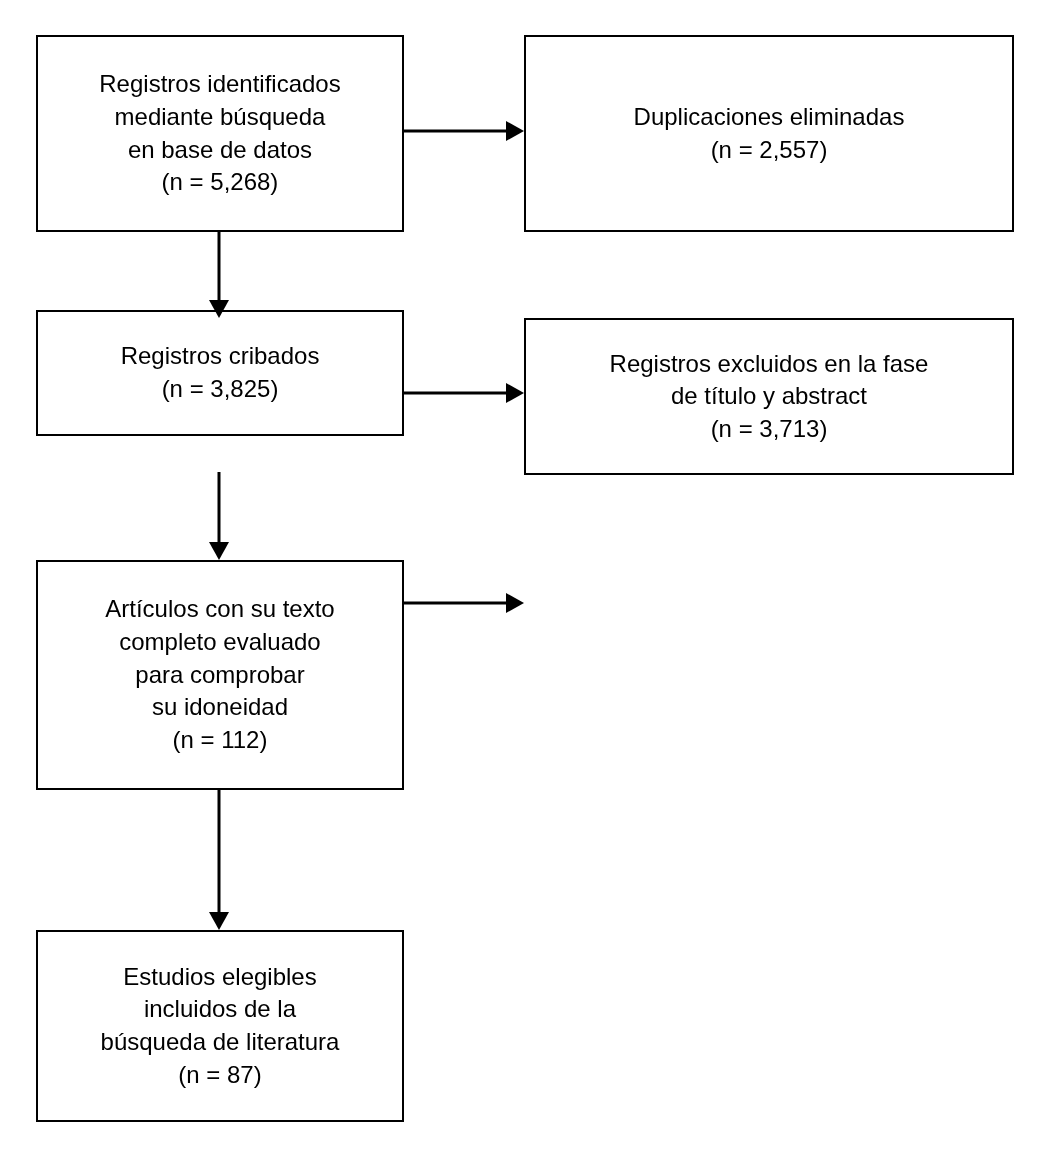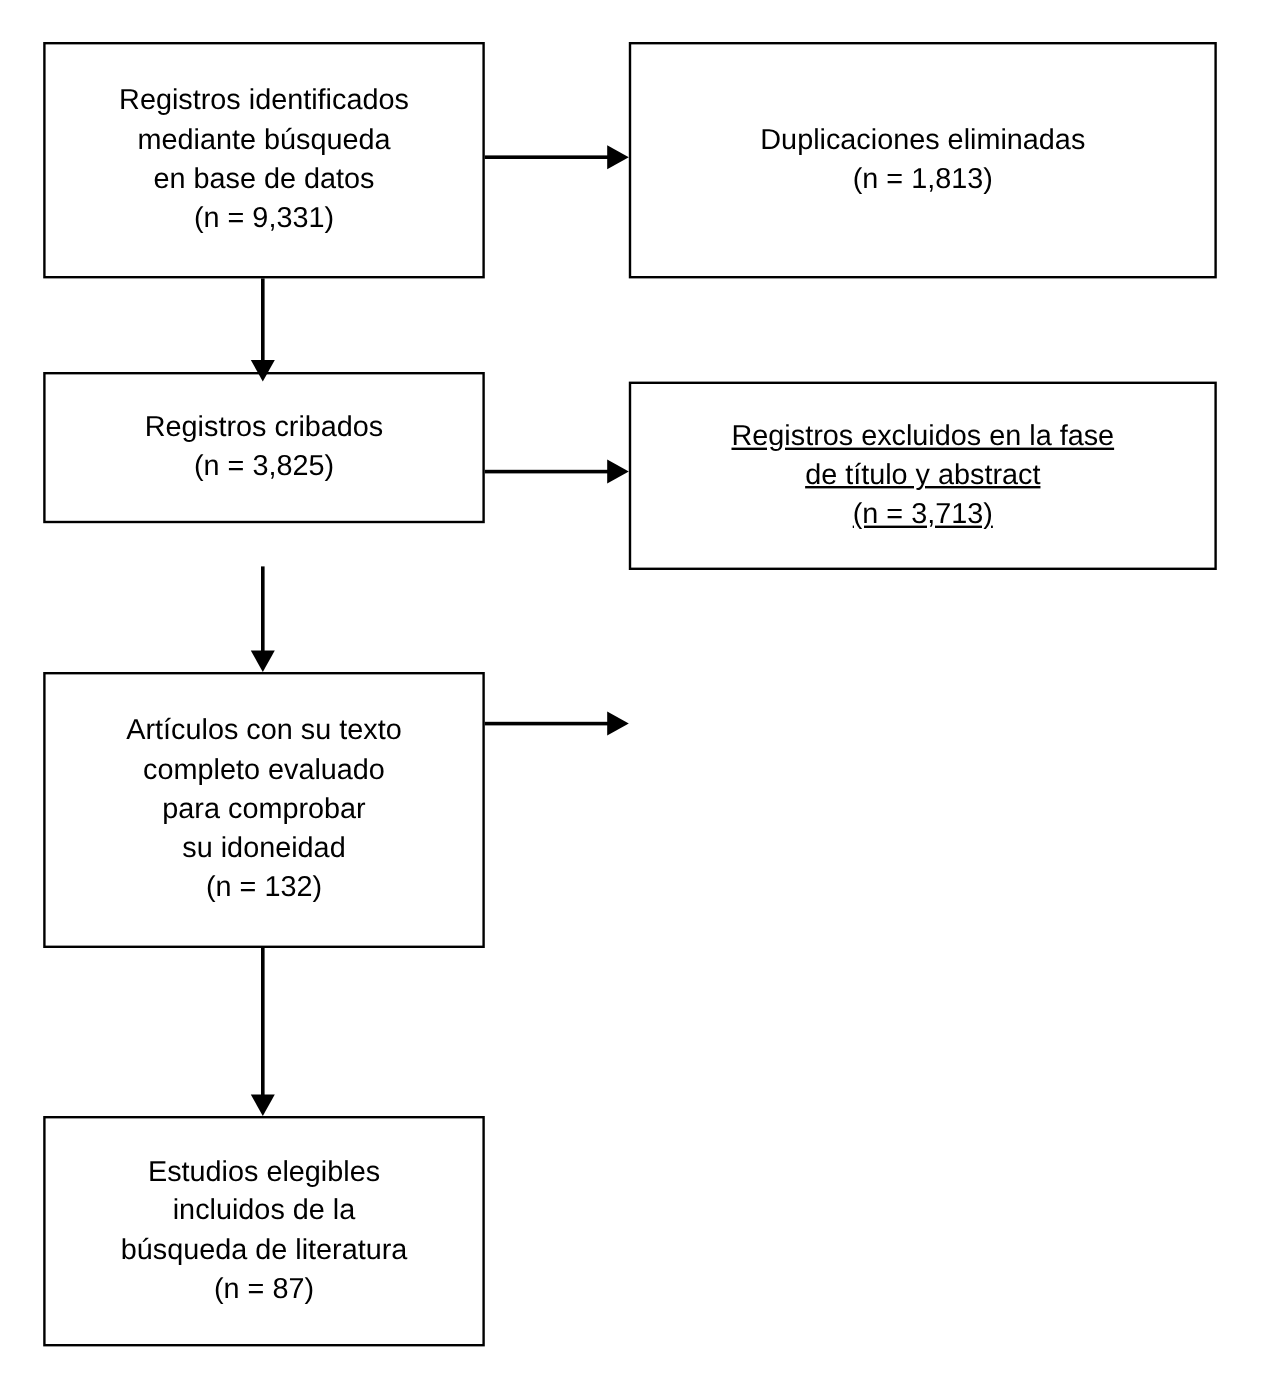--- a/index.html
+++ b/index.html
@@ -31,21 +31,21 @@
   .box.left-align {
     align-items: flex-start;
     justify-content: flex-start;
     text-align: left;
     padding: 16px 20px;
   }
   
   #box-identified        { left: 36px;  top: 35px;  width: 368px; height: 197px; }
   #box-duplicates        { left: 524px; top: 35px;  width: 490px; height: 197px; }
   #box-screened          { left: 36px;  top: 310px; width: 368px; height: 126px; }
-  #box-excluded-title    { left: 524px; top: 318px; width: 490px; height: 157px; text-decoration: underline; }
+  #box-excluded-title    { left: 524px; top: 318px; width: 490px; height: 157px; }
   #box-fulltext          { left: 36px;  top: 560px; width: 368px; height: 230px; }
   #box-fulltext-excluded { left: 524px; top: 560px; width: 490px; height: 310px; }
   #box-included          { left: 36px;  top: 930px; width: 368px; height: 192px; }
   
   .harrow { position: absolute; }
   .harrow .shaft {
     position: absolute; left: 0; right: 16px; top: 50%;
     transform: translateY(-50%); height: 3px; background: #000;
   }
   .harrow .head {
@@ -76,45 +76,45 @@
 </style>
 </head>
 <body>
 
 <div class="canvas">
 
   <div class="box" id="box-identified">
     <span class="lines">Registros identificados
 mediante búsqueda
 en base de datos
-(n = 9,331)</span>
+(n = 5,268)</span>
   </div>
 
   <div class="box" id="box-duplicates">
     <span class="lines">Duplicaciones eliminadas
-(n = 1,813)</span>
+(n = 2,557)</span>
   </div>
 
   <div class="box" id="box-screened">
     <span class="lines">Registros cribados
 (n = 3,825)</span>
   </div>
 
   <div class="box" id="box-excluded-title">
     <span class="lines">Registros excluidos en la fase
 de título y abstract
 (n = 3,713)</span>
   </div>
 
   <div class="box" id="box-fulltext">
     <span class="lines">Artículos con su texto
 completo evaluado
 para comprobar
 su idoneidad
-(n = 132)</span>
+(n = 112)</span>
   </div>
 
 
   <div class="box" id="box-included">
     <span class="lines">Estudios elegibles
 incluidos de la
 búsqueda de literatura
 (n = 87)</span>
   </div>
 

